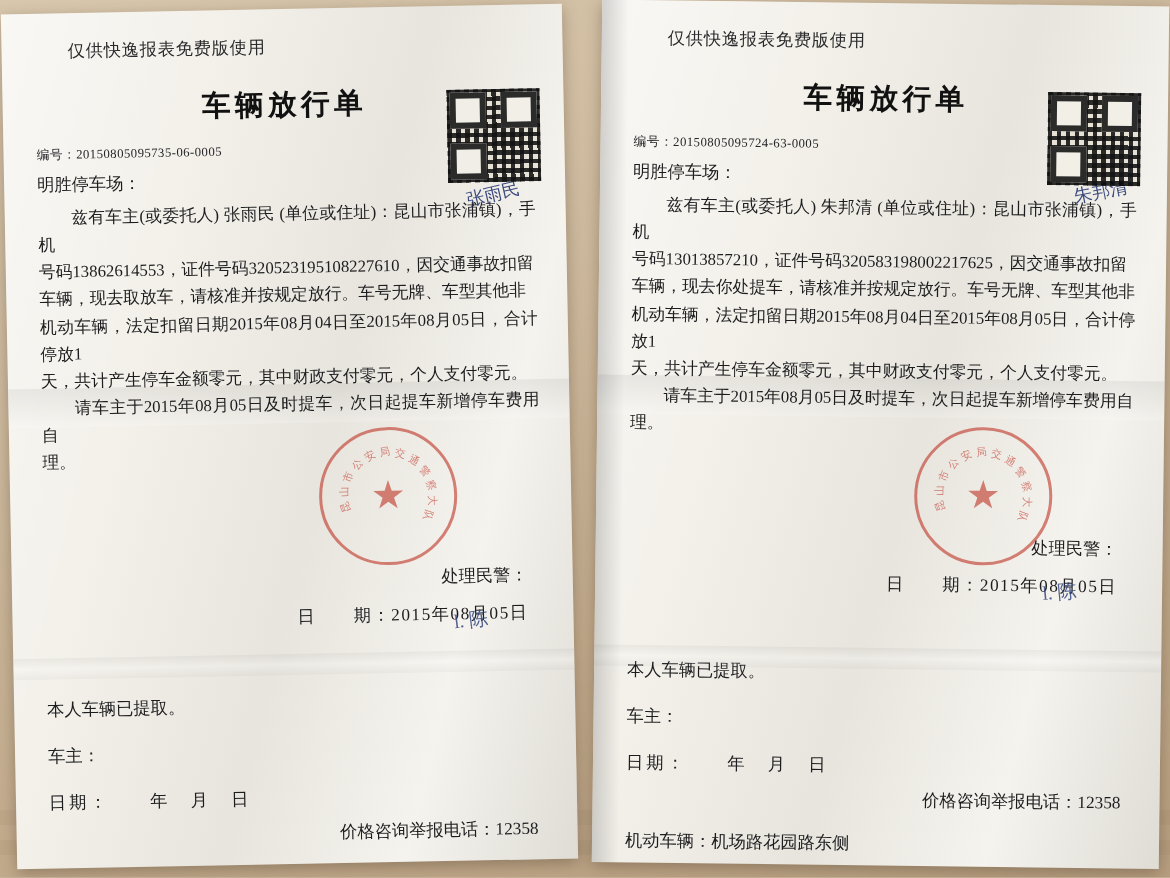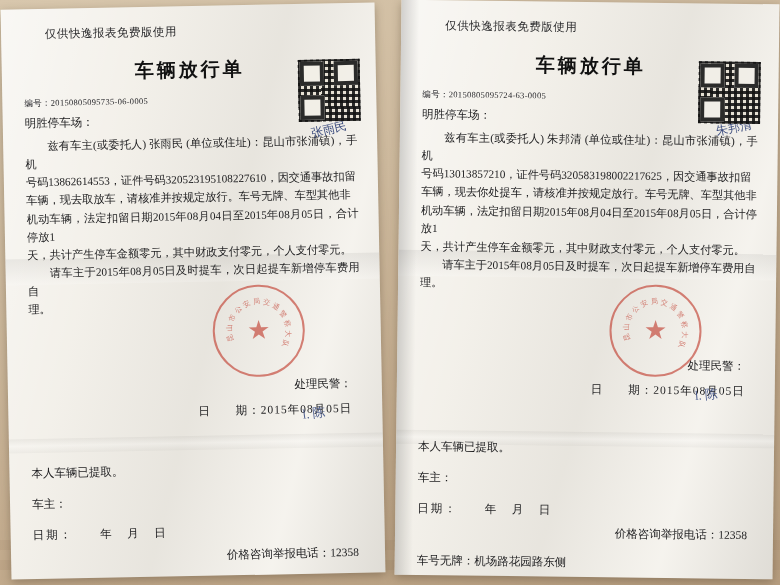--- a/index.html
+++ b/index.html
@@ -235,19 +235,19 @@
       <div class="dateline">
         <span>日　　期：</span><span>2015年08月05日</span>
       </div>
       <div class="scrawl">l. 陈</div>
 
       <div class="picked">本人车辆已提取。</div>
       <div class="owner">车主：</div>
       <div class="datefill">日期：　　年　月　日</div>
       <div class="tel-report">价格咨询举报电话：12358</div>
       <div class="lot">
-        <span>车号无牌：</span><span>机场路花园路东侧</span>
+        <span>机动车辆：</span><span>机场路花园路东侧</span>
       </div>
 
     </div>
   </div>
 
 </div>
 
 </body></html>

